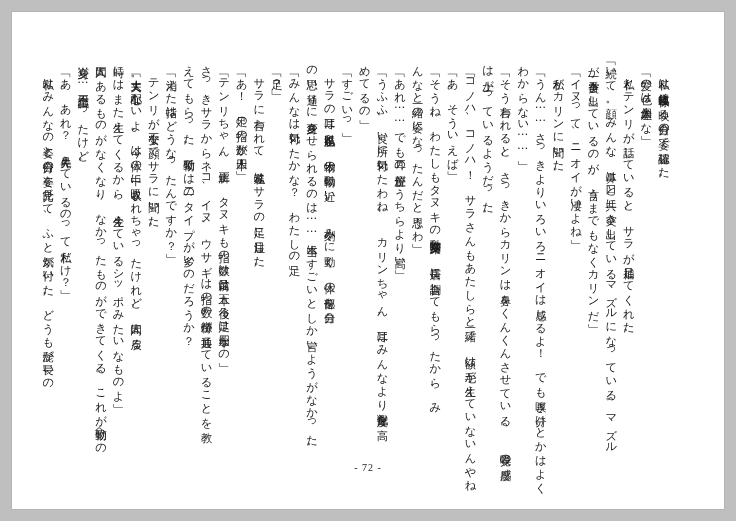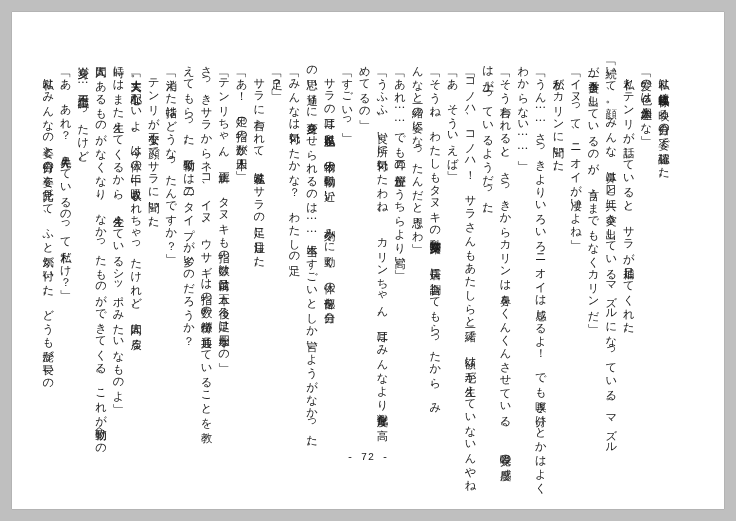--- a/index.html
+++ b/index.html
@@ -47,23 +47,23 @@
     text-align: start;
     font-feature-settings: "vert";
   }
   .vline.indent {
     padding-top: 12px;
   }
   #pagenum {
     position: absolute;
     left: 0;
     right: 0;
-    bottom: 46px;
+    bottom: 36px;
     text-align: center;
-    font-family: Liberation Mono, monospace;
+    font-family: Liberation Serif, serif;
     font-size: 10px;
     color: #1b1b1b;
     letter-spacing: 1px;
   }
 </style>
 </head>
 <body>
 
 <div id="page">
   <div id="textblock">

